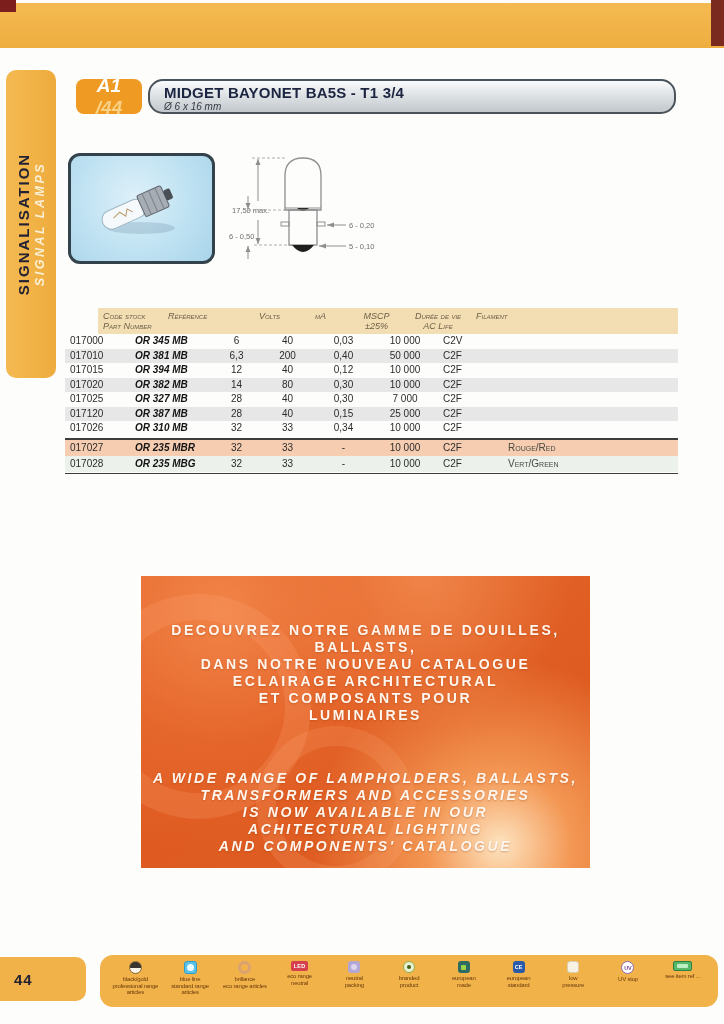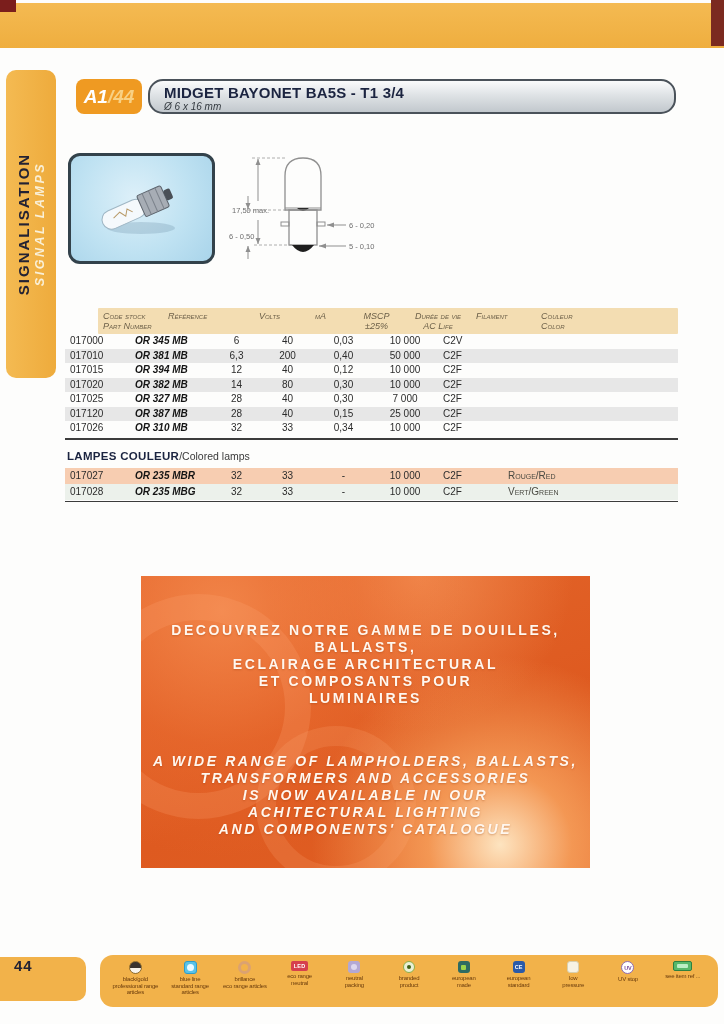--- a/index.html
+++ b/index.html
@@ -17,21 +17,21 @@
   .h-sub-left { font-size:11.5px; font-weight:bold; font-style:italic; color:#e8821e; letter-spacing:.6px; margin-top:1px; }
   .h-sub-right { font-size:11.5px; font-weight:bold; font-style:italic; color:#f7ecd2; letter-spacing:.6px; margin-top:1px; }
 
   
   .sidebar { position:absolute; left:6px; top:70px; width:50px; height:308px; background:linear-gradient(90deg,#f4ba52,#eeab3c); border-radius:10px; z-index:2; }
   .sidebar-inner { position:absolute; top:50%; left:50%; transform:translate(-50%,-50%) rotate(-90deg); width:300px; text-align:center; }
   .sb-line1 { font-size:15px; font-weight:bold; color:#232233; letter-spacing:2px; }
   .sb-line2 { font-size:12.5px; font-weight:bold; font-style:italic; color:#f9f0d8; letter-spacing:2.5px; margin-top:1px; }
 
   
-  .badge { position:absolute; left:76px; top:79px; width:66px; height:35px; background:#ef9a22; border-radius:8px; display:flex; align-items:center; justify-content:center; font-weight:bold; font-style:italic; font-size:19px; }
+  .badge { position:absolute; left:76px; top:79px; width:66px; height:35px; background:#ef9a22; border-radius:8px; display:flex; align-items:center; justify-content:center; font-weight:bold; font-style:italic; font-size:19px;flex-direction:column; }
   .badge .b-code { color:#ffffff; }
   .badge .b-idx { color:#f8d184; }
   .titlebar { position:absolute; left:148px; top:79px; width:528px; height:35px; background:linear-gradient(180deg,#fafbfc 0%,#dfe3e6 45%,#c2c8cd 100%); border:2px solid #4a525a; border-radius:15px; padding:3px 0 0 14px; }
   .tb-title { font-size:15px; font-weight:bold; color:#1b2440; letter-spacing:.2px; }
   .tb-sub { font-size:10px; font-style:italic; color:#33393f; }
 
   
   .photo-box { position:absolute; left:68px; top:153px; width:147px; height:111px; border:3px solid #33424b; border-radius:12px; background:radial-gradient(circle at 45% 40%, #ddf0f9 0%, #bfe2f2 55%, #a9d4ea 100%); }
 
   
@@ -66,21 +66,21 @@
       radial-gradient(circle at 62% 0%, rgba(246,150,90,.7) 0%, rgba(235,105,45,0) 38%),
       linear-gradient(160deg,#e4672c 0%,#de5a20 60%,#e06024 100%); }
   .ring1 { position:absolute; left:-55px; top:18px; width:225px; height:225px; border-radius:50%; border:26px solid rgba(255,170,120,.22); }
   .ring2 { position:absolute; left:115px; top:150px; width:160px; height:160px; border-radius:50%; border:20px solid rgba(255,180,130,.18); }
   .promo-text { position:relative; z-index:2; text-align:center; padding-top:46px; }
   .promo-line { color:#fff7ef; font-weight:bold; font-size:14px; letter-spacing:2.6px; line-height:17px; text-shadow:0 1px 2px rgba(150,55,0,.35); }
   .promo-line.en { font-style:italic; }
   #promo-fr { margin-bottom:46px; }
 
   
-  .page-num-box { position:absolute; left:0; top:957px; width:86px; height:44px; background:#f2b24a; border-radius:0 10px 10px 0; display:flex; align-items:flex-start; }
+  .page-num-box { position:absolute; left:0; top:957px; width:86px; height:44px; background:#f2b24a; border-radius:0 10px 10px 0; display:flex; align-items:center; }
   .page-num { font-size:15px; font-weight:bold; color:#232233; padding-left:14px; letter-spacing:1px; }
   .legend-bar { position:absolute; left:100px; top:955px; width:618px; height:52px; background:#f2b24a; border-radius:13px; display:flex; justify-content:space-around; align-items:flex-start; padding:6px 8px 0 8px; }
   .legend-item { width:56px; display:flex; flex-direction:column; align-items:center; }
   .llabel { margin-top:2px; font-size:6px; line-height:6.5px; color:#6b3c0c; text-align:center; letter-spacing:-.2px; }
   .lic { display:flex; align-items:center; justify-content:center; font-weight:bold; }
   .lic.black-gold-icon { width:13px; height:13px; border-radius:50%; background:linear-gradient(180deg,#3a3430 52%,#f8f4ec 52%); border:1px solid #8a6a30; }
   .lic.blue-line-icon { width:13px; height:13px; border-radius:3px; background:#59c2e8; border:1px solid #2e9cc8; position:relative; }
   .lic.blue-line-icon::after { content:""; width:7px; height:7px; border-radius:50%; background:#eafaff; }
   .lic.brillance-ring-icon { width:13px; height:13px; border-radius:50%; border:3px solid #dba271; background:transparent; }
   .lic.led-icon { width:17px; height:10px; border-radius:2px; background:#d6404d; color:#fff; font-size:5.5px; letter-spacing:.2px; }
@@ -202,24 +202,20 @@
           <div>±25%</div>
         </div>
       <div class="thcell num">
           <div>Durée de vie</div>
           <div>AC Life</div>
         </div>
       <div class="thcell">
           <div>Filament</div>
           <div></div>
         </div>
-      <div class="thcell">
-          <div>Couleur</div>
-          <div>Color</div>
-        </div>
     </div>
     <div id="rows">
         <div class="trow ">
           <div class="tcell ">017000</div>
           <div class="tcell ref">OR 345 MB</div>
           <div class="tcell num">6</div>
           <div class="tcell num">40</div>
           <div class="tcell num">0,03</div>
           <div class="tcell num">10 000</div>
           <div class="tcell ">C2V</div>
@@ -280,23 +276,20 @@
           <div class="tcell ref">OR 310 MB</div>
           <div class="tcell num">32</div>
           <div class="tcell num">33</div>
           <div class="tcell num">0,34</div>
           <div class="tcell num">10 000</div>
           <div class="tcell ">C2F</div>
           <div class="tcell color-cell"></div>
         </div>
       </div>
     <div class="section-rule"></div>
-    <div class="colored-title">
-      <span class="fr">LAMPES COULEUR</span><span class="en">/Colored lamps</span>
-    </div>
     <div id="colored-rows">
         <div class="trow row-red">
           <div class="tcell ">017027</div>
           <div class="tcell ref">OR 235 MBR</div>
           <div class="tcell num">32</div>
           <div class="tcell num">33</div>
           <div class="tcell num">-</div>
           <div class="tcell num">10 000</div>
           <div class="tcell ">C2F</div>
           <div class="tcell color-cell">Rouge/Red</div>
@@ -314,20 +307,21 @@
       </div>
     <div class="bottom-rule"></div>
   </div>
 
   <div class="promo">
     <div class="ring1"></div>
     <div class="ring2"></div>
     <div class="promo-text">
       <div id="promo-fr">
           <div class="promo-line fr">DECOUVREZ NOTRE GAMME DE DOUILLES, BALLASTS,</div>
+          <div class="promo-line fr">DANS NOTRE NOUVEAU CATALOGUE</div>
           <div class="promo-line fr">ECLAIRAGE ARCHITECTURAL</div>
           <div class="promo-line fr">ET COMPOSANTS POUR</div>
           <div class="promo-line fr">LUMINAIRES</div>
         </div>
       <div id="promo-en">
           <div class="promo-line en">A WIDE RANGE OF LAMPHOLDERS, BALLASTS,</div>
           <div class="promo-line en">TRANSFORMERS AND ACCESSORIES</div>
           <div class="promo-line en">IS NOW AVAILABLE IN OUR</div>
           <div class="promo-line en">ACHITECTURAL LIGHTING</div>
           <div class="promo-line en">AND COMPONENTS' CATALOGUE</div>

